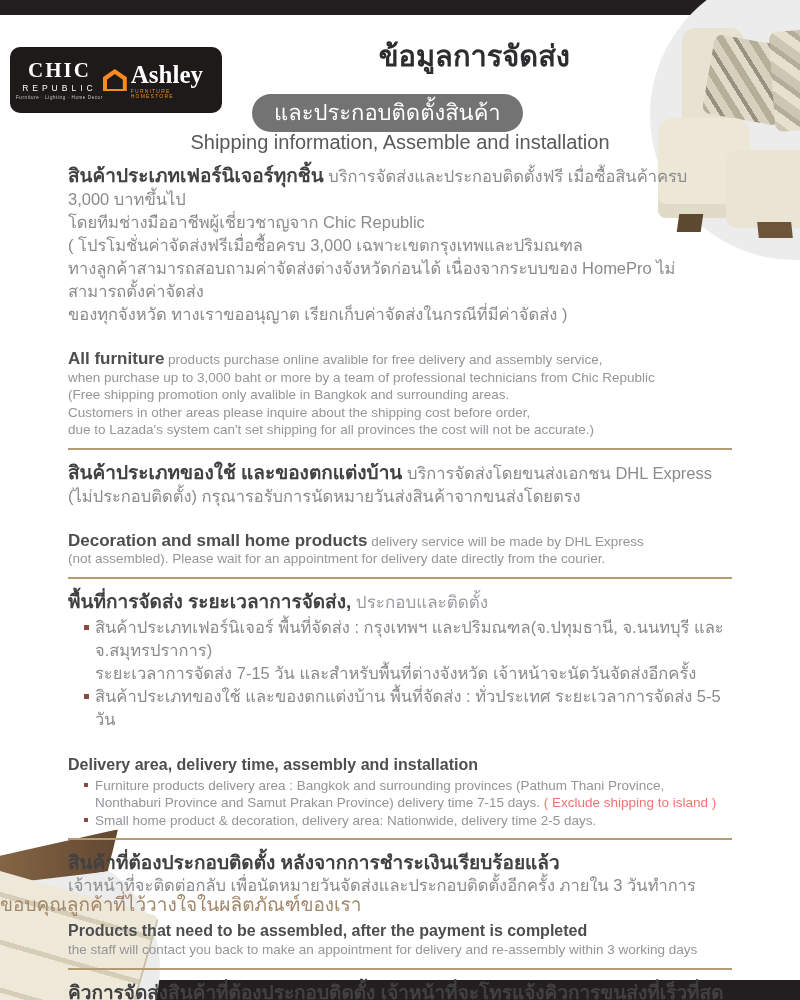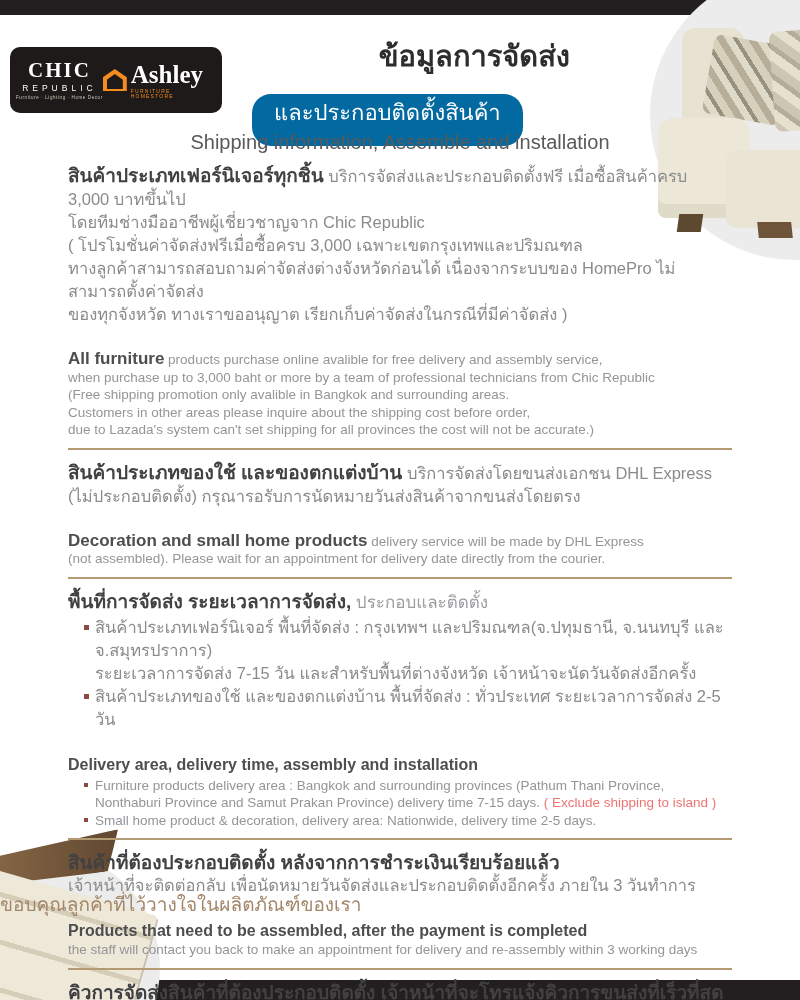--- a/index.html
+++ b/index.html
@@ -43,22 +43,22 @@
   .ashley-logo{display:flex;align-items:center;gap:4px;}
   .ashley-house{width:24px;height:22px;background:#f68b1f;clip-path:polygon(50% 0,100% 38%,100% 100%,0 100%,0 38%);position:relative;}
   .ashley-house-inner{position:absolute;left:4px;top:5px;width:16px;height:15px;background:#1d1a19;
       clip-path:polygon(50% 0,100% 38%,100% 100%,0 100%,0 38%);}
   .ashley-text{line-height:1;}
   .ashley-name{color:#fff;font-size:25px;font-weight:bold;font-family:"Liberation Serif",serif;}
   .ashley-sub{color:#f68b1f;font-size:5px;letter-spacing:1.2px;margin-top:2px;}
 
   .main-title{position:absolute;left:230px;top:24px;width:340px;text-align:right;z-index:4;
       font-size:29px;font-weight:bold;color:#2d2c2e;line-height:64px;}
-  .red-banner{position:absolute;left:252px;top:94px;min-width:160px;padding:0 22px;height:52px;border-radius:19px;
-      background:#0369a1;color:#fff;font-size:22px;line-height:38px;text-align:right;z-index:4;}
+  .red-banner{position:absolute;left:252px;top:94px;min-width:160px;padding:0 22px;height:38px;border-radius:19px;
+      background:#737373;color:#fff;font-size:22px;line-height:38px;text-align:right;z-index:4;}
   .subtitle{position:absolute;left:100px;top:127px;width:600px;text-align:center;z-index:4;
       font-size:20px;color:#58595b;line-height:30px;}
 
   
   .content{position:absolute;left:68px;top:164px;width:664px;z-index:4;}
   .thai-p{color:#8a8b8d;font-size:16.5px;line-height:23px;}
   .thai-lead{color:#414042;font-weight:bold;font-size:19px;}
   .en-p{color:#939598;font-size:13.5px;line-height:17.5px;margin-top:24px;}
   .en-lead{color:#4d4e50;font-weight:bold;font-size:17px;}
   .en-bold{color:#4d4e50;font-weight:bold;font-size:16px;line-height:20px;}
@@ -163,21 +163,21 @@
       <div class="thai-p">
         <span class="line">
           <span class="thai-lead">พื้นที่การจัดส่ง ระยะเวลาการจัดส่ง,</span>
           <span class="head-light"> ประกอบและติดตั้ง</span>
         </span>
         <ul class="bullets">
           <li>
             <span class="line">สินค้าประเภทเฟอร์นิเจอร์ พื้นที่จัดส่ง : กรุงเทพฯ และปริมณฑล(จ.ปทุมธานี, จ.นนทบุรี และ จ.สมุทรปราการ)</span>
             <span class="line">ระยะเวลาการจัดส่ง 7-15 วัน และสำหรับพื้นที่ต่างจังหวัด เจ้าหน้าจะนัดวันจัดส่งอีกครั้ง</span>
           </li>
-          <li>สินค้าประเภทของใช้ และของตกแต่งบ้าน พื้นที่จัดส่ง : ทั่วประเทศ ระยะเวลาการจัดส่ง 2-5 วัน</li>
+          <li>สินค้าประเภทของใช้ และของตกแต่งบ้าน พื้นที่จัดส่ง : ทั่วประเทศ ระยะเวลาการจัดส่ง 5-5 วัน</li>
         </ul>
       </div>
       <div class="en-p">
         <span class="line en-bold">Delivery area, delivery time, assembly and installation</span>
         <ul class="bullets">
           <li>
             <span class="line">Furniture products delivery area : Bangkok and surrounding provinces (Pathum Thani Province,</span>
             <span class="line">
               <span>Nonthaburi Province and Samut Prakan Province) delivery time 7-15 days. </span>
               <span class="red-note">( Exclude shipping to island )</span>

